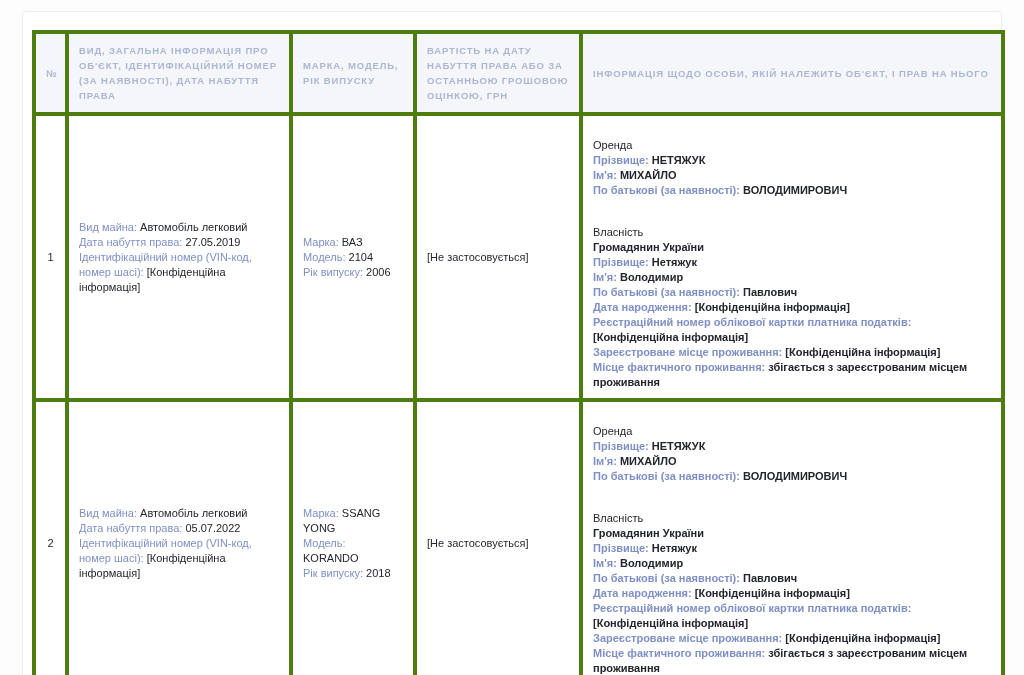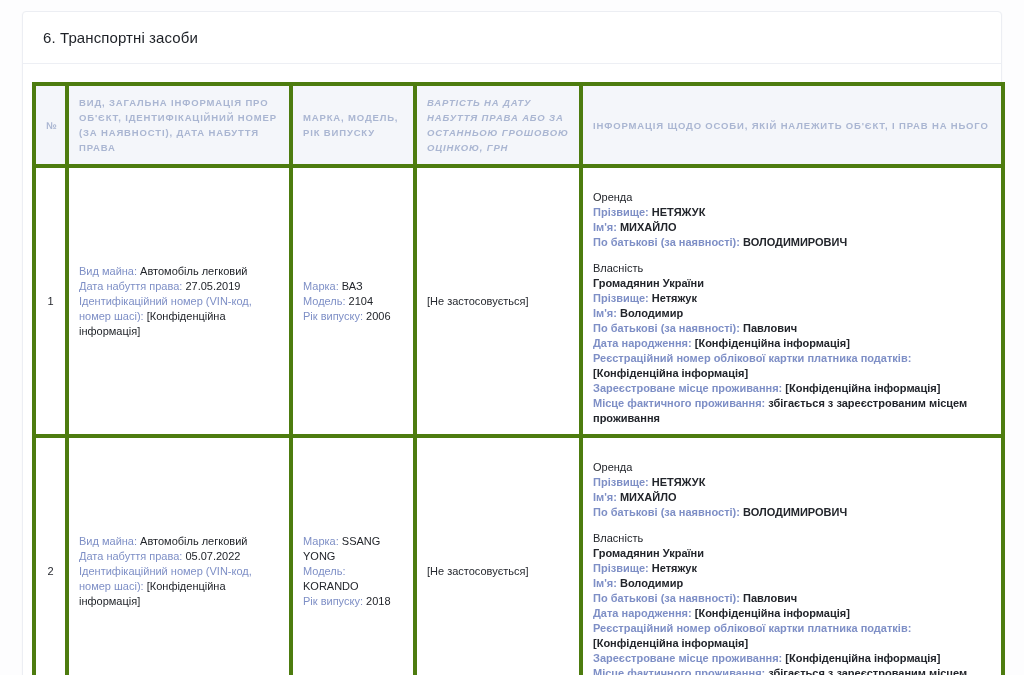--- a/index.html
+++ b/index.html
@@ -75,21 +75,21 @@
     letter-spacing: 0.85px;
     text-transform: uppercase;
     text-align: left;
     padding: 9px 10px 9px 10px;
     vertical-align: middle;
   }
 
   th.col-num  { width: 33px;  text-align: center; padding-left: 4px; padding-right: 4px; }
   th.col-kind { width: 224px; }
   th.col-mark { width: 124px; }
-  th.col-val  { width: 166px; font-style: italic; }
+  th.col-val  { width: 166px; }
   th.col-info { width: 422px; }
 
   table.vehicles tbody td {
     font-size: 11px;
     line-height: 15px;
     color: #26292f;
     padding: 8px 10px 8px 10px;
     vertical-align: middle;
   }
 
@@ -123,36 +123,33 @@
     display: block;
   }
 
   .group-title {
     display: block;
     color: #22252b;
     margin-top: 14px;
   }
 
   .gap {
-    margin-top: 11px;
+    margin-top: 27px;
   }
 
   .info-block .line { margin: 0; font-weight: bold; }
 
   .mark-line { display: block; }
 </style>
 </head>
 <body>
 
 <div class="page">
   <div class="card">
 
-    <div class="card-header">
-      <div class="card-title">6. Транспортні засоби</div>
-    </div>
 
     <div class="card-body">
       <table class="vehicles">
         <thead>
           <tr>
             <th class="col-num">№</th>
             <th class="col-kind">ВИД, ЗАГАЛЬНА ІНФОРМАЦІЯ ПРО ОБ'ЄКТ, ІДЕНТИФІКАЦІЙНИЙ НОМЕР (ЗА НАЯВНОСТІ), ДАТА НАБУТТЯ ПРАВА</th>
             <th class="col-mark">МАРКА, МОДЕЛЬ, РІК ВИПУСКУ</th>
             <th class="col-val">ВАРТІСТЬ НА ДАТУ НАБУТТЯ ПРАВА АБО ЗА ОСТАННЬОЮ ГРОШОВОЮ ОЦІНКОЮ, ГРН</th>
             <th class="col-info">ІНФОРМАЦІЯ ЩОДО ОСОБИ, ЯКІЙ НАЛЕЖИТЬ ОБ'ЄКТ, І ПРАВ НА НЬОГО</th>

